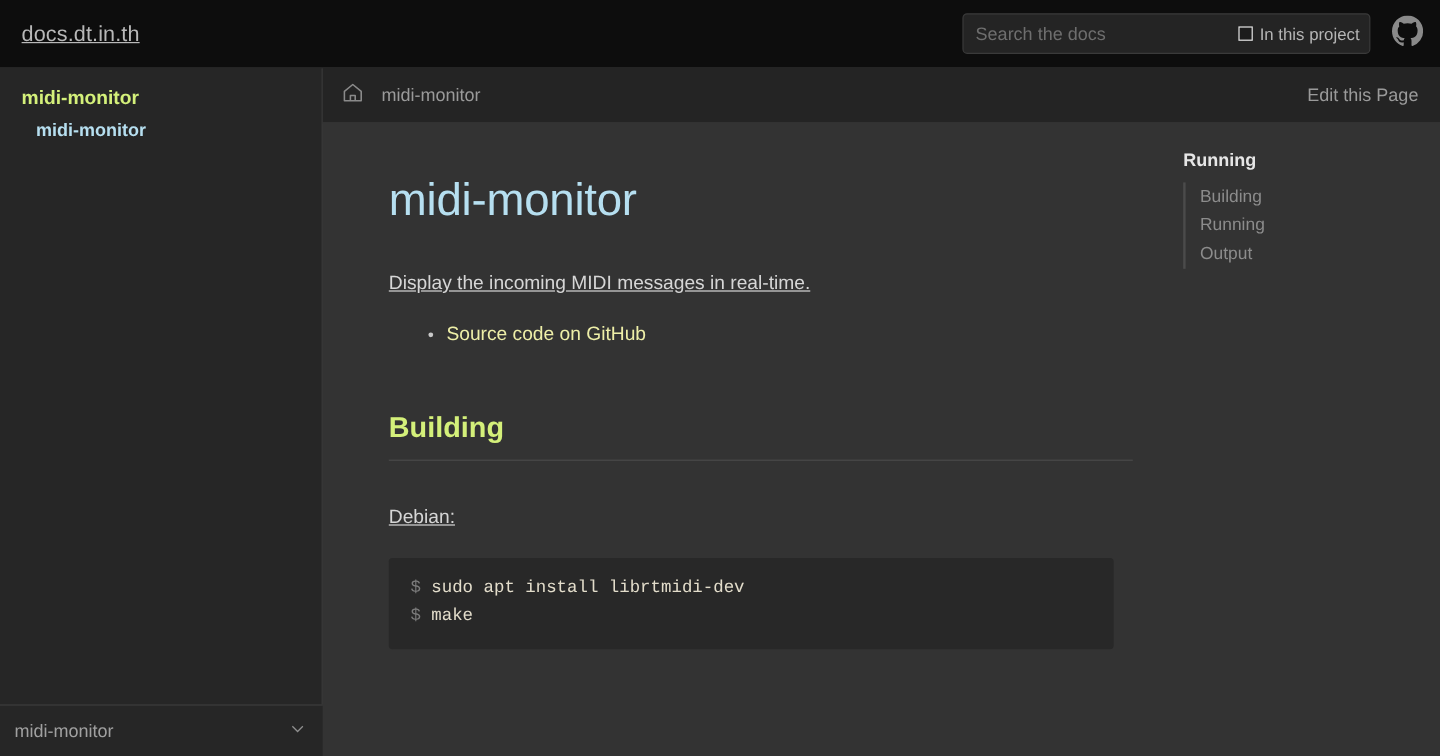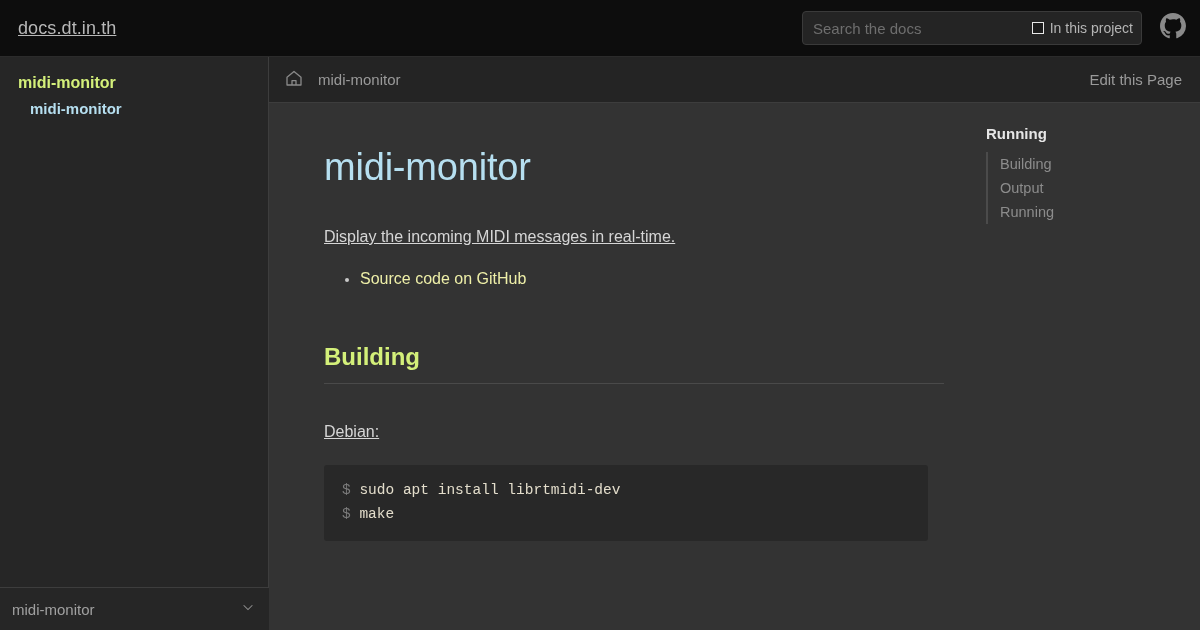--- a/index.html
+++ b/index.html
@@ -133,21 +133,21 @@
   p.para {
     font-size: 16px; color: #d6d6d6;
     margin-top: 36px;
     line-height: 1.45;
     text-decoration: underline;
   }
   ul.bullets {
     margin-top: 22px;
     padding-left: 36px;
   }
-  ul.bullets li { margin: 3px 0; }
+  ul.bullets li { margin: 3px 12px; }
   ul.bullets li::marker { color: #c9c9c9; font-size: 14px; }
   a.doclink { color: #eeefa8; text-decoration: none; font-size: 16px; }
 
   h2.sec {
     font-size: 24px; font-weight: bold;
     color: #d4f07a;
     margin-top: 55px;
     padding-bottom: 12px;
     border-bottom: 1px solid #4a4a4a;
     width: 620px;
@@ -253,22 +253,22 @@
   <span class="crumb-text">midi-monitor</span>
   <a class="edit-page" href="#">Edit this Page</a>
 </div>
 
 <main class="main">
 
   <aside class="toc">
     <div class="toc-title">Running</div>
     <div class="toc-list">
       <a href="#">Building</a>
+      <a href="#">Running</a>
       <a href="#">Output</a>
-      <a href="#">Running</a>
     </div>
   </aside>
 
   <article class="article">
     <h1 class="page-title">midi-monitor</h1>
 
     <p class="para">Display the incoming MIDI messages in real-time.</p>
 
     <ul class="bullets">
       <li>

